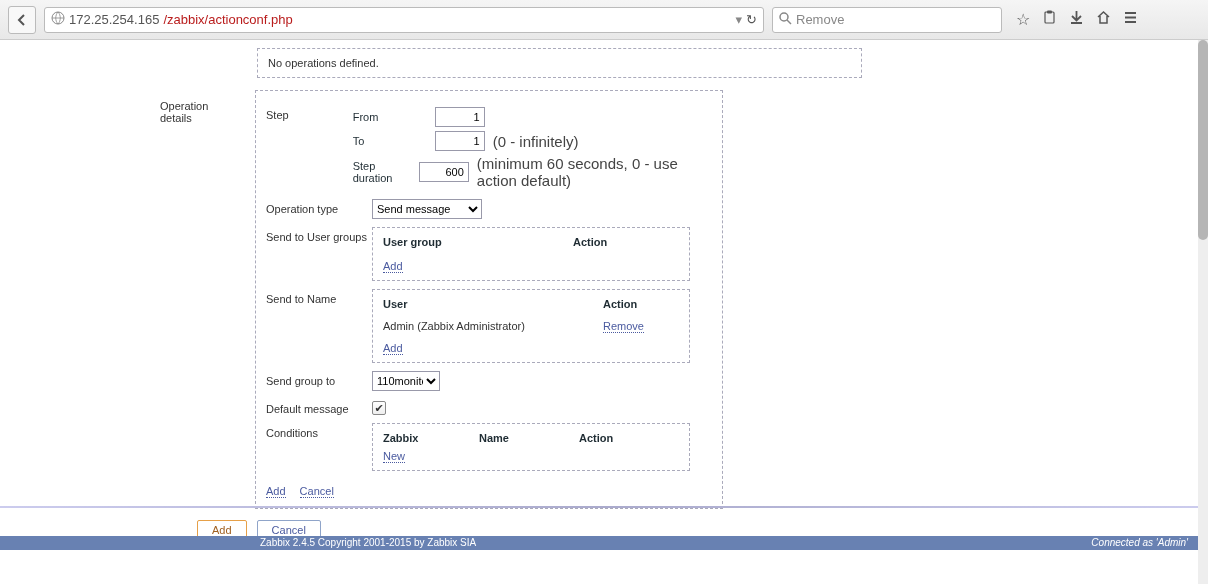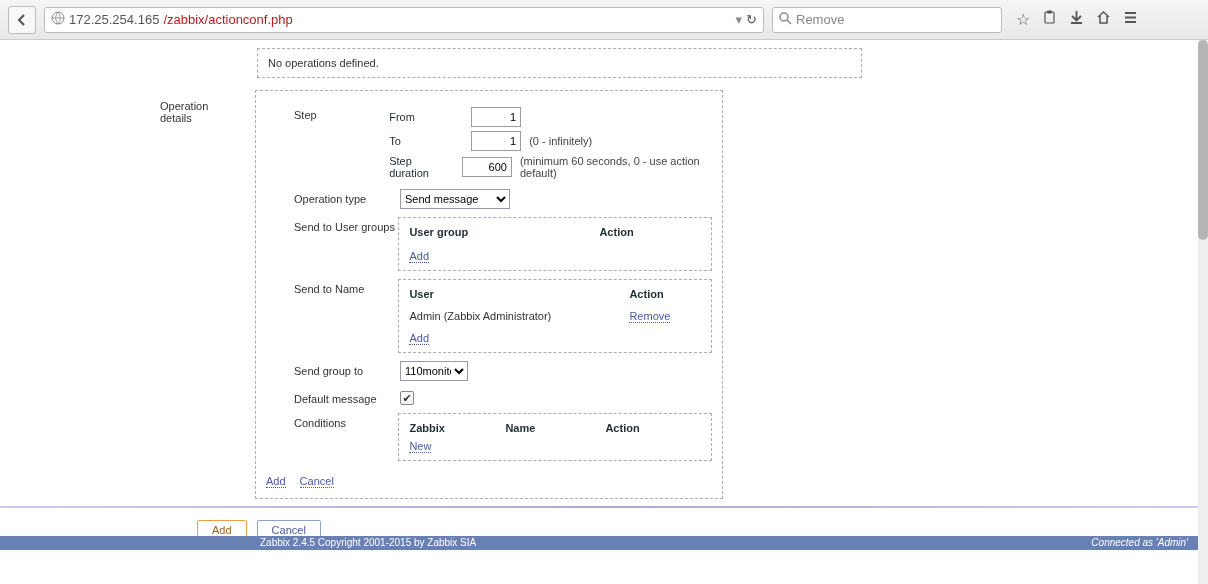--- a/index.html
+++ b/index.html
@@ -94,21 +94,20 @@
     .details-box {
       border: 1px dashed #aab;
       width: 468px;
       padding: 10px 10px 10px 10px;
       background: #fff;
     }
     .form-row {
       display: flex;
       align-items: flex-start;
       padding: 4px 0;
-      margin-left: 28px;
     }
     .form-label {
       width: 106px;
       font-weight: normal;
       color: #333;
       padding-top: 4px;
     }
     .step-sub {
       display: flex;
       align-items: center;
@@ -120,21 +119,21 @@
       font-weight: normal;
     }
     .num-input {
       width: 50px;
       height: 20px;
       border: 1px solid #99a;
       text-align: right;
       padding-right: 4px;
       font-size: 11px;
     }
-    .hint { color: #444; font-size: 11px; }
+    .hint { color: #444; font-size: 15px; }
     
     select.sel {
       border: 1px solid #99a;
       height: 20px;
       font-size: 11px;
       background: #fff;
     }
     
     .inner-box {
       border: 1px dashed #aab;

